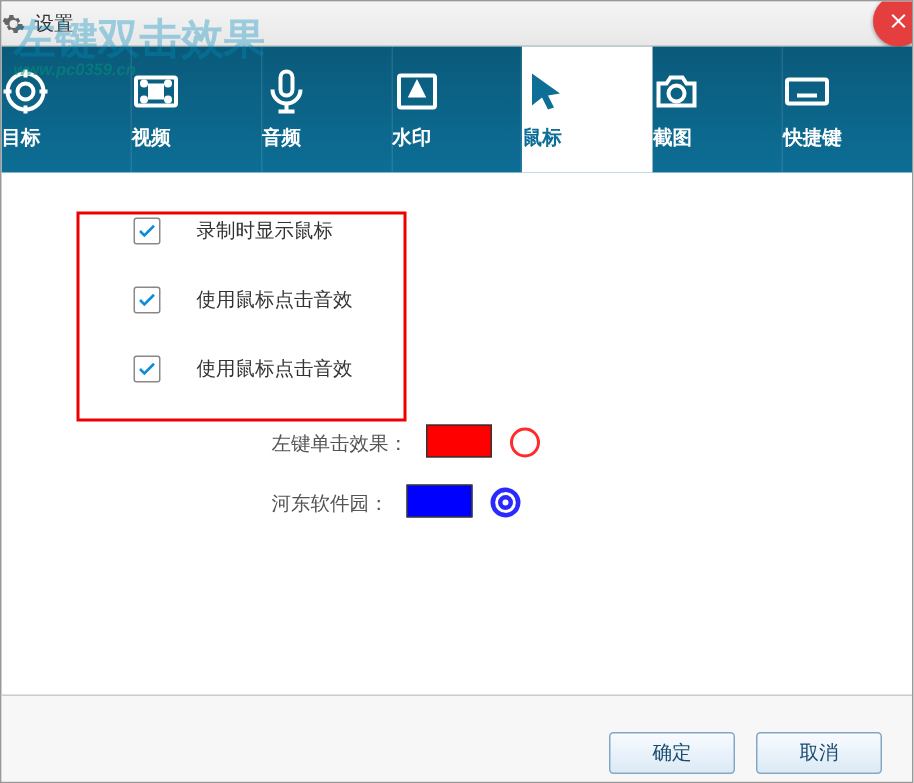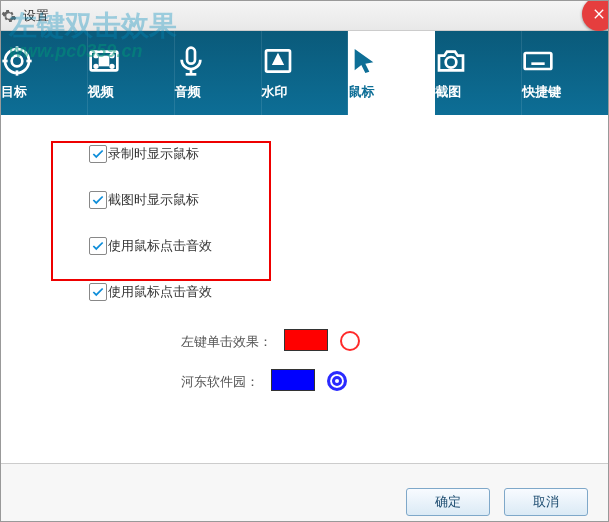--- a/index.html
+++ b/index.html
@@ -3,30 +3,30 @@
   <meta charset="utf-8">
   <style>
     * { margin: 0; padding: 0; box-sizing: border-box; }
     body { font-family: "Microsoft YaHei", SimSun, Arial, sans-serif; font-size: 13px; width: 609px; height: 522px; background: #fff; border: 1px solid #999; position: relative; }
     .titlebar { height: 30px; background: linear-gradient(#f5f5f5, #e8e8e8); display: flex; align-items: center; padding: 0 0; border-bottom: 1px solid #ccc; position: relative; }
     .titlebar .gear { width: 16px; height: 16px; color: #666; margin-right: 6px; }
     .titlebar .title { color: #333; font-size: 13px; }
     .close-btn { position: absolute; right: -8px; top: -4px; width: 34px; height: 34px; background: #e53e3e; border-radius: 50%; display: flex; align-items: center; justify-content: center; cursor: pointer; box-shadow: 0 1px 3px rgba(0,0,0,.4); }
     .close-btn svg { width: 16px; height: 16px; fill: #fff; }
     .watermark { position: absolute; top: 6px; left: 8px; font-size: 28px; color: rgba(0,140,190,.35); font-weight: bold; pointer-events: none; z-index: 5; font-family: Arial; }
-    .watermark .sub { font-size: 18px; display: block; margin-top: -4px; color: rgba(0,150,120,.5); font-style: italic; }
+    .watermark .sub { font-size: 11px; display: block; margin-top: -4px; color: rgba(0,150,120,.5); font-style: italic; }
     .tabbar { height: 84px; background: linear-gradient(#0a5a7a, #0d6e96); display: flex; position: relative; }
     .tab { flex: 1; display: flex; flex-direction: column; align-items: flex-start; justify-content: center; color: #fff; cursor: pointer; gap: 6px; border-right: 1px solid rgba(255,255,255,.1); }
     .tab:last-child { border-right: none; }
     .tab.active { background: #fff; color: #0d6e96; }
     .tab .icon { width: 32px; height: 32px; display: flex; align-items: center; justify-content: center; }
     .tab .label { font-size: 13px; font-weight: bold; }
     .content { padding: 30px 50px 20px 50px; height: 348px; position: relative; }
     .highlight-box { position: absolute; border: 2px solid #e00; left: 50px; top: 26px; width: 220px; height: 140px; pointer-events: none; }
-    .checkbox-row { display: flex; align-items: center; gap: 1px; margin-bottom: 28px; margin-left: 18px; padding-left: 20px; }
+    .checkbox-row { display: flex; align-items: center; gap: 24px; margin-bottom: 28px; margin-left: 18px; padding-left: 20px; }
     .checkbox { width: 18px; height: 18px; border: 1px solid #888; border-radius: 2px; display: flex; align-items: center; justify-content: center; background: #fff; cursor: pointer; }
     .checkbox svg { width: 14px; height: 14px; stroke: #0d8dd9; stroke-width: 3; fill: none; }
     .checkbox-label { color: #333; cursor: pointer; }
     .color-row { display: flex; align-items: flex-end; gap: 12px; margin-bottom: 18px; margin-left: 130px; }
     .color-label { color: #555; }
     .color-swatch { width: 44px; height: 22px; border: 1px solid #333; cursor: pointer; }
     .ring { width: 20px; height: 20px; border-radius: 50%; }
     .ring.single { border: 2px solid #ff2a2a; }
     .ring.double { border: 3px solid #2a2aff; box-shadow: inset 0 0 0 2px #fff, inset 0 0 0 5px #2a2aff; }
     .footer { height: 76px; border-top: 1px solid #ccc; display: flex; align-items: center; justify-content: flex-end; gap: 14px; padding: 0 20px; background: #f7f7f7; }
@@ -141,28 +141,20 @@
         </svg>
       </div>
     <span class="checkbox-label">录制时显示鼠标</span>
   </div>
   <div class="checkbox-row">
     <div class="checkbox">
         <svg viewBox="0 0 24 24">
           <polyline points="4,12 9,17 20,6"></polyline>
         </svg>
       </div>
-    <span class="checkbox-label">截图时显示鼠标</span>
-  </div>
-  <div class="checkbox-row">
-    <div class="checkbox">
-        <svg viewBox="0 0 24 24">
-          <polyline points="4,12 9,17 20,6"></polyline>
-        </svg>
-      </div>
     <span class="checkbox-label">使用鼠标点击音效</span>
   </div>
   <div class="checkbox-row">
     <div class="checkbox">
         <svg viewBox="0 0 24 24">
           <polyline points="4,12 9,17 20,6"></polyline>
         </svg>
       </div>
     <span class="checkbox-label">使用鼠标点击音效</span>
   </div>

